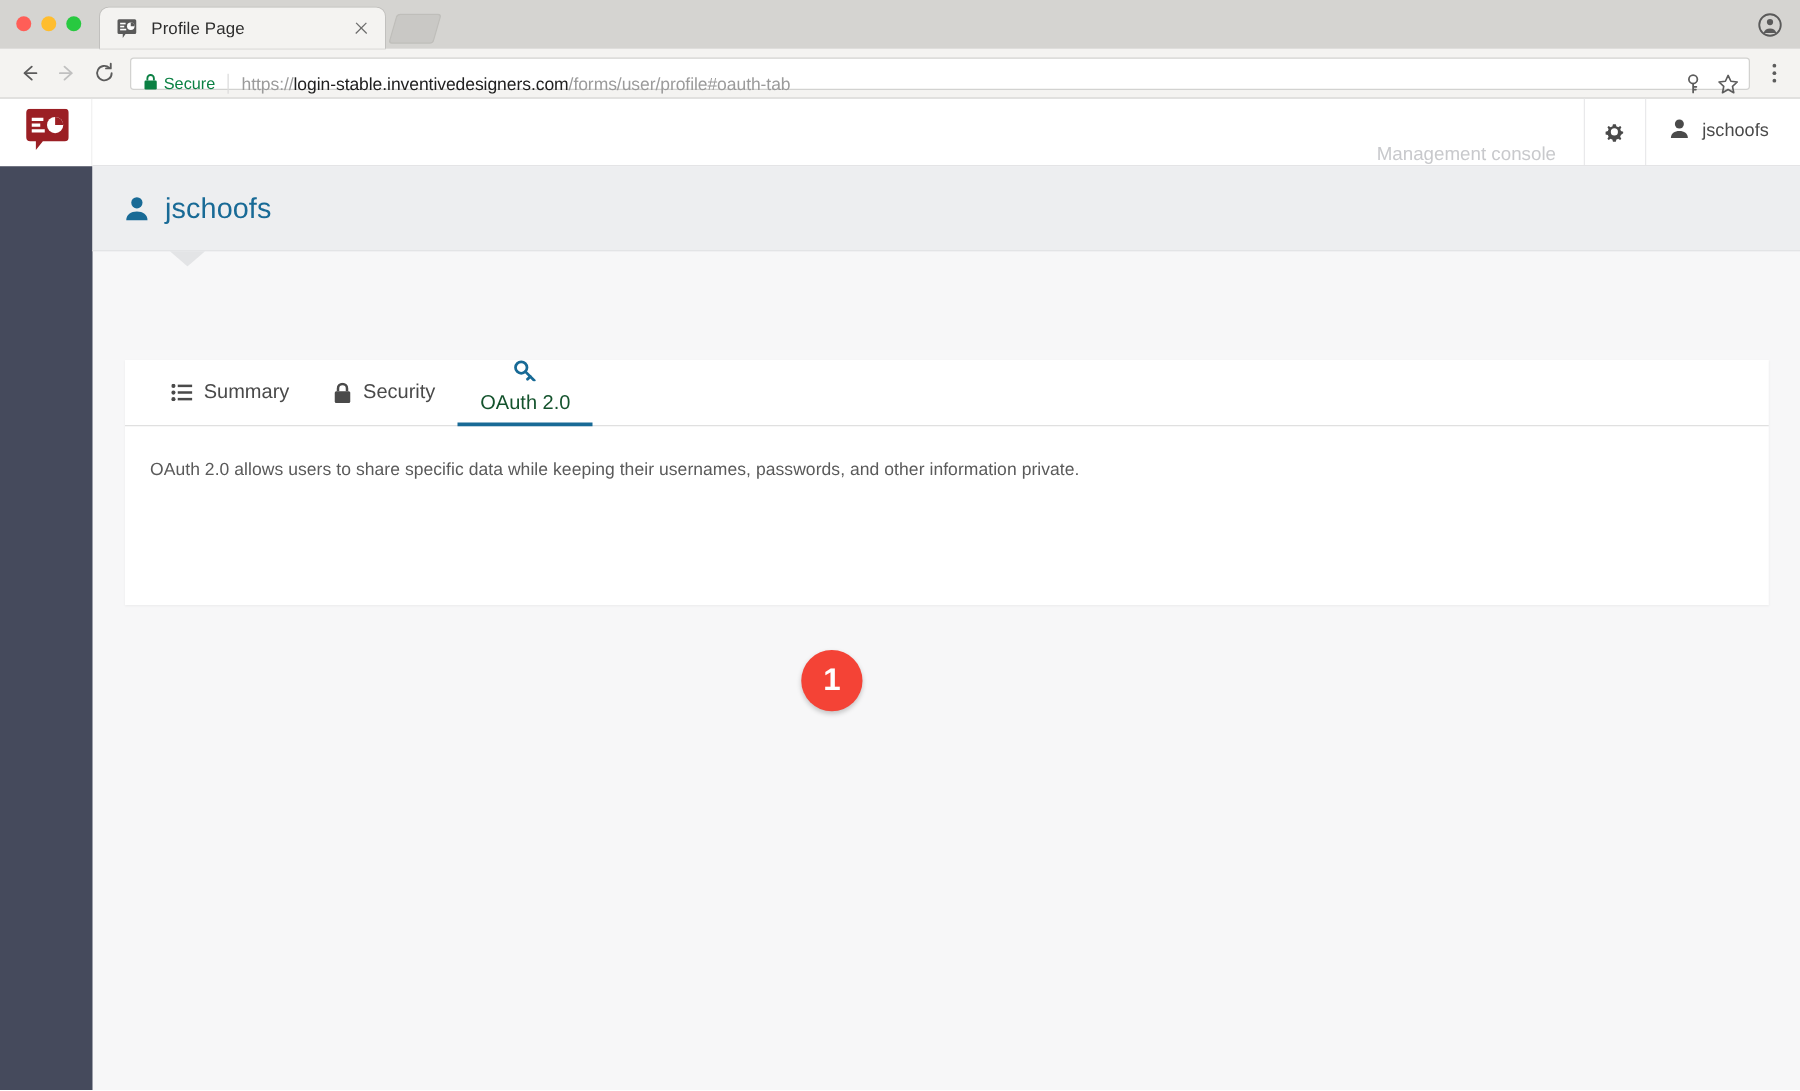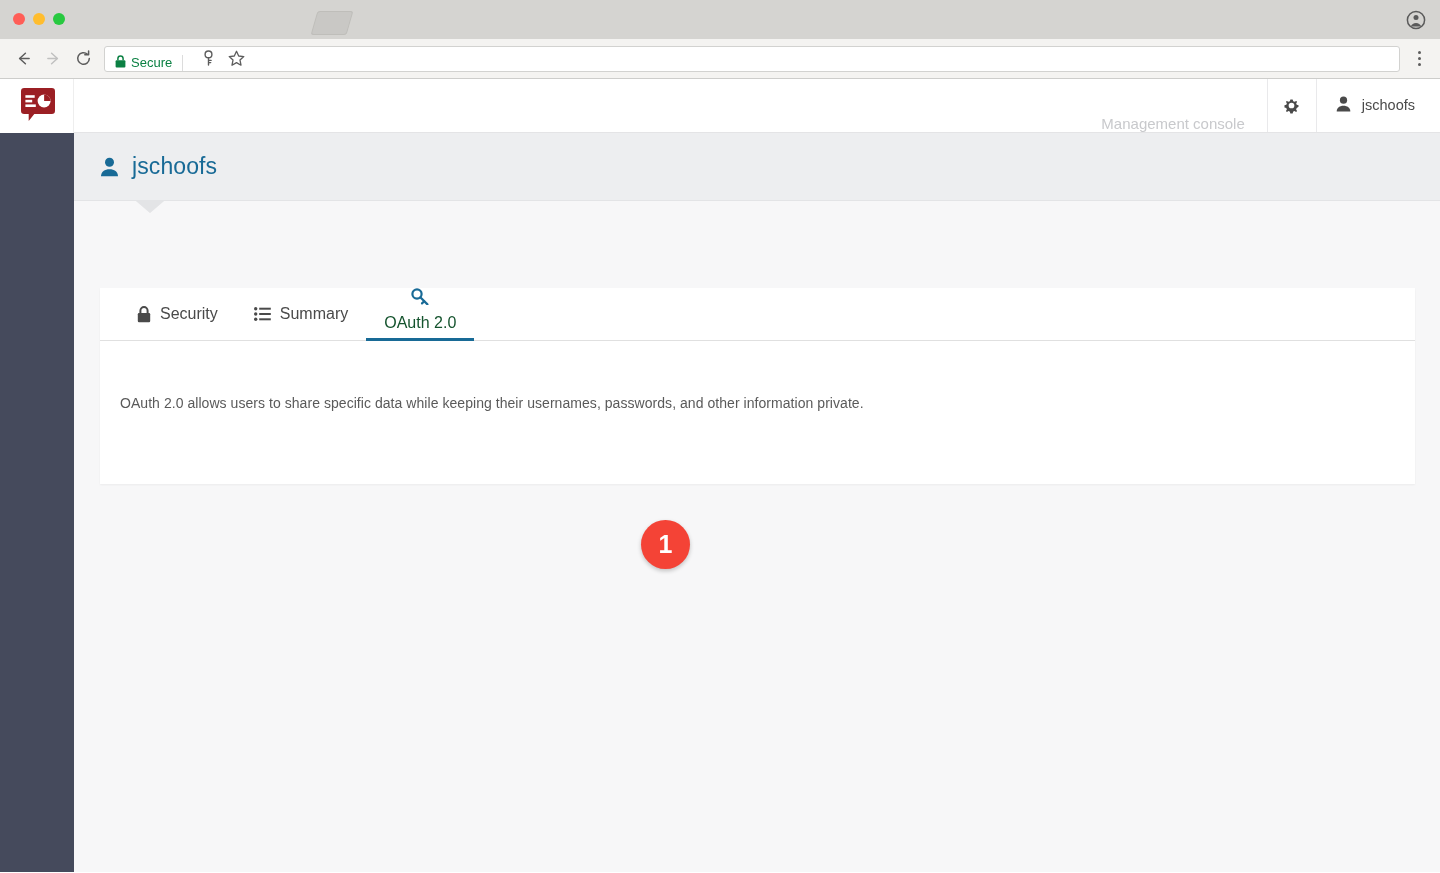--- a/index.html
+++ b/index.html
@@ -123,22 +123,22 @@
   .navbtn.disabled { color: #c0c0c0; }
 
   .omnibox {
     flex: 1;
     height: 26px;
     margin: 0 8px 0 6px;
     background: #ffffff;
     border: 1px solid #d2d2d0;
     border-radius: 3px;
     display: flex;
-    align-items: flex-end;
-    padding: 0 8px 0 10px;
+    align-items: flex-start;
+    padding: 12px 8px 0 10px;
     position: relative;
   }
   .secure-badge {
     display: flex;
     align-items: center;
     gap: 5px;
     color: #0b8043;
     font-size: 13px;
     white-space: nowrap;
   }
@@ -318,21 +318,20 @@
     height: 3px;
     background: #186a96;
   }
 
   .card-body { padding: 26px 20px 0 20px; }
   .desc {
     font-size: 14px;
     color: #5a5a5a;
     margin-bottom: 26px;
     letter-spacing: 0.05px;
-    margin-top: 28px;
   }
 
   table.grid {
     width: 1276px;
     border-collapse: collapse;
     table-layout: fixed;
   }
   table.grid th {
     background: #eeeeee;
     border: 1px solid #e0e0e0;
@@ -371,20 +370,34 @@
 
 <div class="browser">
 
   <div class="tabstrip">
     <div class="traffic">
       <span class="dot red"></span>
       <span class="dot yellow"></span>
       <span class="dot green"></span>
     </div>
 
+    <div class="tab">
+      <span class="tab-favicon">
+        <svg width="17" height="16" viewBox="0 0 17 16">
+          <path d="M1 1.6a1.2 1.2 0 0 1 1.2-1.2h12.6A1.2 1.2 0 0 1 16 1.6v9.3a1.2 1.2 0 0 1-1.2 1.2H7.4l-2.2 3.3v-3.3H2.2A1.2 1.2 0 0 1 1 10.9z" fill="#5a5a5a"></path>
+          <rect x="3.1" y="3.2" width="4.4" height="1.3" fill="#ffffff"></rect>
+          <rect x="3.1" y="5.6" width="3.3" height="1.3" fill="#ffffff"></rect>
+          <rect x="3.1" y="8.0" width="4.9" height="1.3" fill="#ffffff"></rect>
+          <circle cx="11.6" cy="5.9" r="3.0" fill="#ffffff"></circle>
+          <path d="M11.6 5.9V2.9a3 3 0 0 1 3 3z" fill="#5a5a5a"></path>
+        </svg>
+      </span>
+      <span class="tab-title">Profile Page</span>
+      <span class="tab-close"></span>
+    </div>
 
     <div class="tab-new"></div>
 
     <span class="chrome-avatar">
       <svg width="20" height="20" viewBox="0 0 20 20">
         <circle cx="10" cy="10" r="8.6" fill="none" stroke="#5a5a5a" stroke-width="1.5"></circle>
         <circle cx="10" cy="7.6" r="2.5" fill="#5a5a5a"></circle>
         <path d="M4.8 16.4a5.6 5.6 0 0 1 10.4 0" fill="#5a5a5a"></path>
       </svg>
     </span>
@@ -414,20 +427,23 @@
       <span class="secure-badge">
         <span>
           <svg width="11" height="13" viewBox="0 0 11 13">
             <rect x="0.6" y="5.3" width="9.8" height="7.2" rx="1" fill="#0b8043"></rect>
             <path d="M2.9 5.3V3.6a2.6 2.6 0 0 1 5.2 0v1.7" fill="none" stroke="#0b8043" stroke-width="1.5"></path>
           </svg>
         </span>
         <span>Secure</span>
       </span>
       <span class="omnibox-sep"></span>
+      <span class="url">
+        <span class="scheme">https://</span><span class="host">login-stable.inventivedesigners.com</span><span class="path">/forms/user/profile#oauth-tab</span>
+      </span>
       <span class="omni-right">
         <span>
           <svg width="15" height="16" viewBox="0 0 15 16">
             <circle cx="7.5" cy="4.4" r="3.4" fill="none" stroke="currentColor" stroke-width="1.4"></circle>
             <path d="M7.5 7.8v7.2M7.5 10.4h2.6M7.5 12.6h2.2" fill="none" stroke="currentColor" stroke-width="1.4" stroke-linecap="round"></path>
           </svg>
         </span>
         <span>
           <svg width="17" height="17" viewBox="0 0 17 17">
             <path d="M8.5 1.3 10.7 6l5.1.6-3.8 3.5 1 5.1-4.5-2.6L4 15.2l1-5.1L1.2 6.6 6.3 6z" fill="none" stroke="currentColor" stroke-width="1.3" stroke-linejoin="round"></path>
@@ -488,45 +504,45 @@
           <path d="M0.7 15.4c0-3.5 3-5.6 6.8-5.6s6.8 2.1 6.8 5.6z" fill="currentColor"></path>
         </svg>
       </span>
       <span class="title">jschoofs</span>
     </div>
     <div class="head-notch"></div>
 
     <div class="card">
 
       <div class="tabs">
-
-        <div class="tab-item">
-          <span class="ico">
-            <svg width="14" height="17" viewBox="0 0 14 17">
-              <rect x="0.8" y="7.0" width="12.4" height="9.3" rx="1.2" fill="currentColor"></rect>
-              <path d="M3.4 7.0V4.7a3.6 3.6 0 0 1 7.2 0v2.3" fill="none" stroke="currentColor" stroke-width="2"></path>
-            </svg>
-          </span>
-          <span>Security</span>
-        </div>
 
         <div class="tab-item">
           <span class="ico">
             <svg width="17" height="14" viewBox="0 0 17 14">
               <circle cx="1.7" cy="1.7" r="1.7" fill="currentColor"></circle>
               <circle cx="1.7" cy="7.0" r="1.7" fill="currentColor"></circle>
               <circle cx="1.7" cy="12.3" r="1.7" fill="currentColor"></circle>
               <rect x="5.2" y="0.7" width="11.6" height="2" fill="currentColor"></rect>
               <rect x="5.2" y="6.0" width="11.6" height="2" fill="currentColor"></rect>
               <rect x="5.2" y="11.3" width="11.6" height="2" fill="currentColor"></rect>
             </svg>
           </span>
           <span>Summary</span>
         </div>
 
+        <div class="tab-item">
+          <span class="ico">
+            <svg width="14" height="17" viewBox="0 0 14 17">
+              <rect x="0.8" y="7.0" width="12.4" height="9.3" rx="1.2" fill="currentColor"></rect>
+              <path d="M3.4 7.0V4.7a3.6 3.6 0 0 1 7.2 0v2.3" fill="none" stroke="currentColor" stroke-width="2"></path>
+            </svg>
+          </span>
+          <span>Security</span>
+        </div>
+
         <div class="tab-item active">
           <span class="ico">
             <svg width="18" height="17" viewBox="0 0 18 17">
               <circle cx="6.0" cy="6.0" r="4.6" fill="none" stroke="currentColor" stroke-width="2.2"></circle>
               <path d="M9.3 9.3 16.4 16.4" stroke="currentColor" stroke-width="2.2" stroke-linecap="round"></path>
               <path d="M13.2 13.2 11.0 15.4" stroke="currentColor" stroke-width="2.2" stroke-linecap="round"></path>
             </svg>
           </span>
           <span>OAuth 2.0</span>
         </div>

